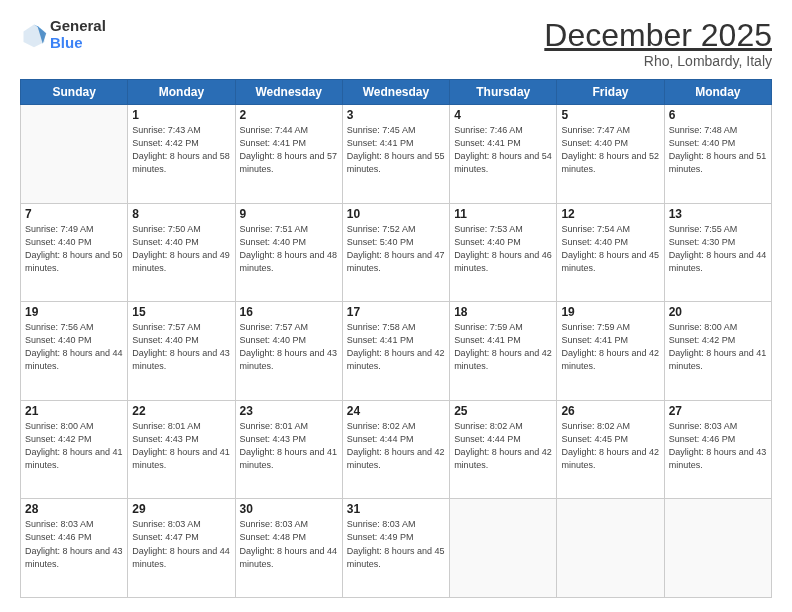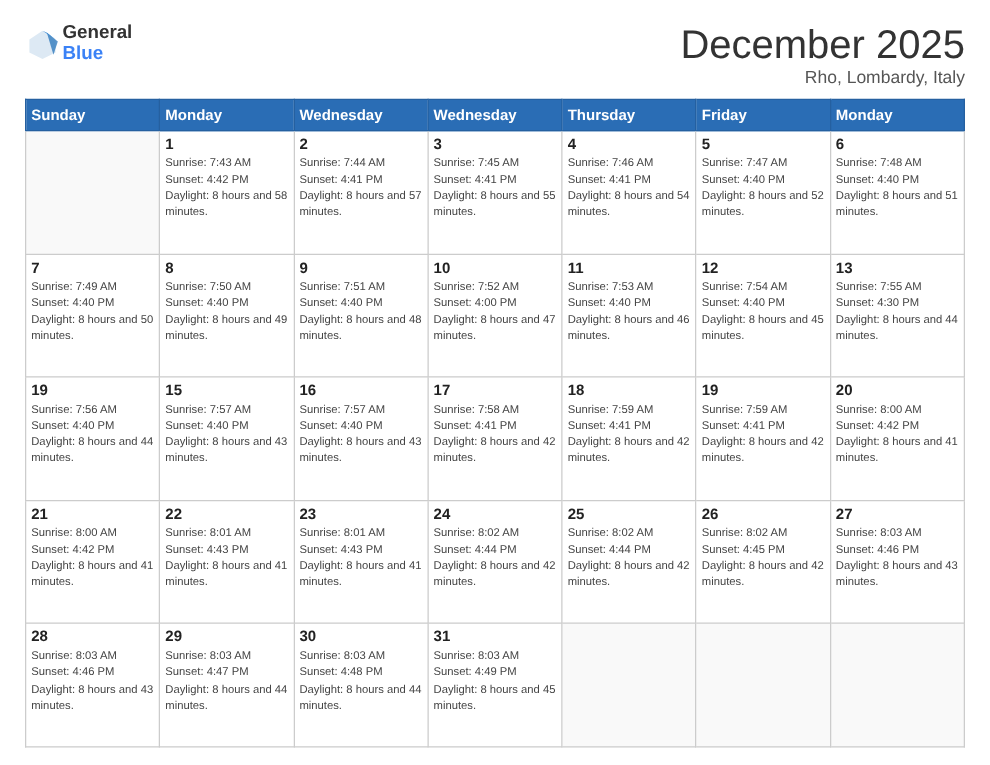--- a/index.html
+++ b/index.html
@@ -48,39 +48,40 @@
       height: 28px;
     }
     .title-block {
       text-align: right;
     }
     .month-year {
       font-size: 32px;
       font-weight: 300;
       color: #333;
       line-height: 1.1;
+      text-decoration: underline;
     }
     .location {
       font-size: 14px;
       color: #555;
     }
     .calendar {
       flex: 1;
       border: 1px solid #ccc;
       border-collapse: collapse;
       width: 100%;
       table-layout: fixed;
     }
     .calendar th {
       background: #2a6db5;
       color: #fff;
       font-size: 12px;
       font-weight: bold;
       padding: 5px 4px;
-      text-align: left;
+      text-align: center;
       border: 1px solid #2560a0;
     }
     .calendar td {
       border: 1px solid #ccc;
       vertical-align: top;
       padding: 3px 4px;
       font-size: 9.5px;
       color: #333;
       height: 85px;
     }
@@ -198,21 +199,21 @@
           <td>
             <span class="day-num">9</span>
             <div class="day-info">Sunrise: 7:51 AM
 Sunset: 4:40 PM
 Daylight: 8 hours
 and 48 minutes.</div>
           </td>
           <td>
             <span class="day-num">10</span>
             <div class="day-info">Sunrise: 7:52 AM
-Sunset: 4:00 PM
+Sunset: 5:40 PM
 Daylight: 8 hours
 and 47 minutes.</div>
           </td>
           <td>
             <span class="day-num">11</span>
             <div class="day-info">Sunrise: 7:53 AM
 Sunset: 4:40 PM
 Daylight: 8 hours
 and 46 minutes.</div>
           </td>

